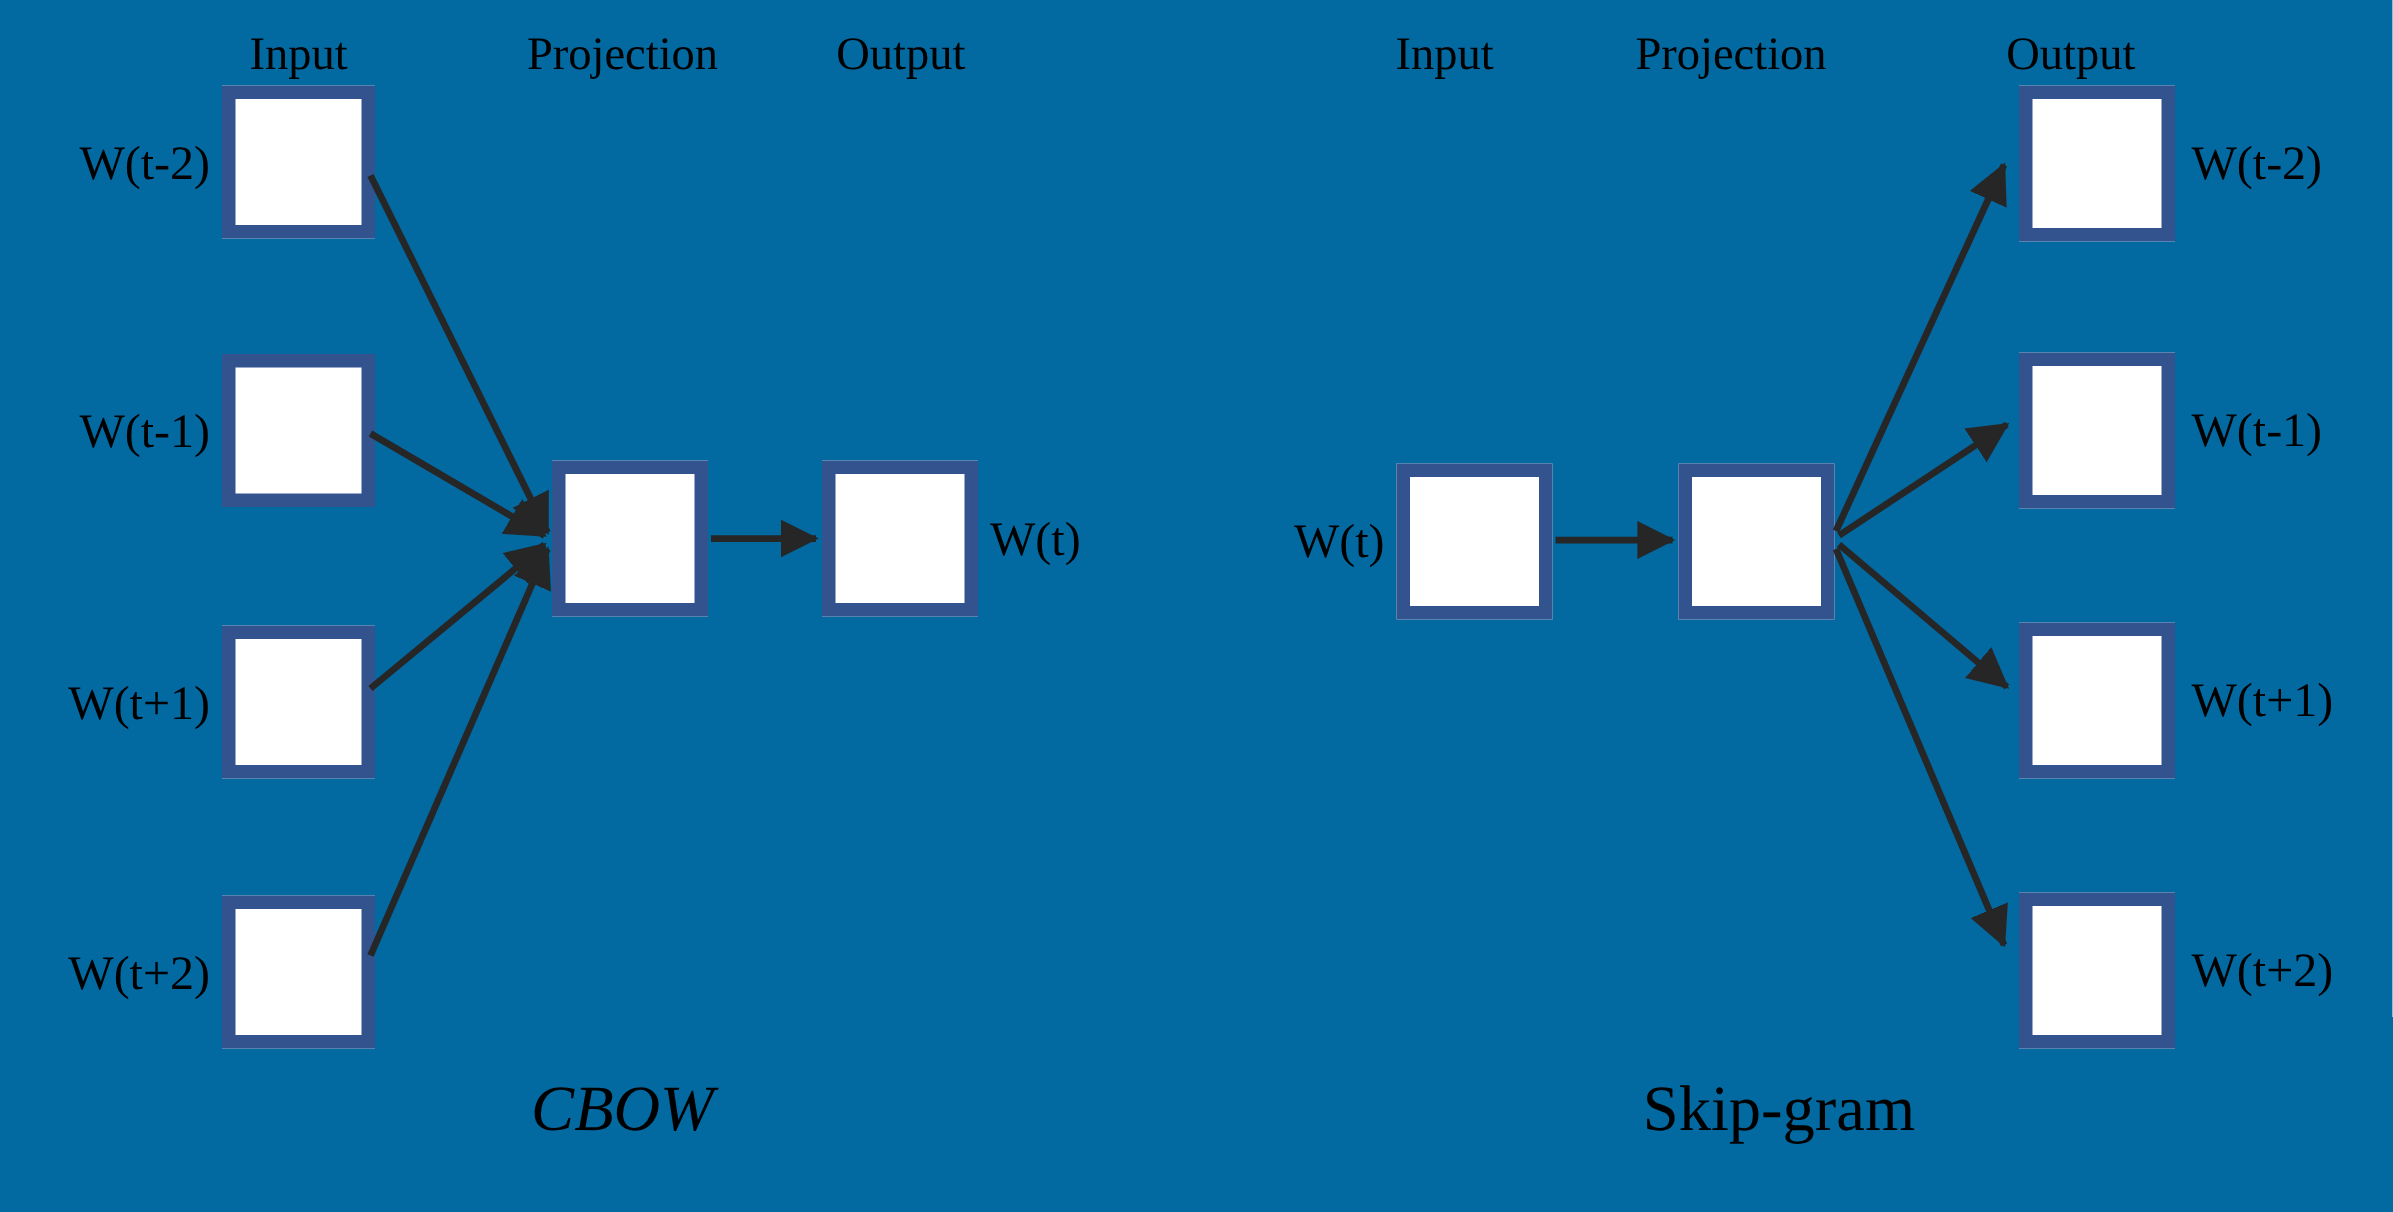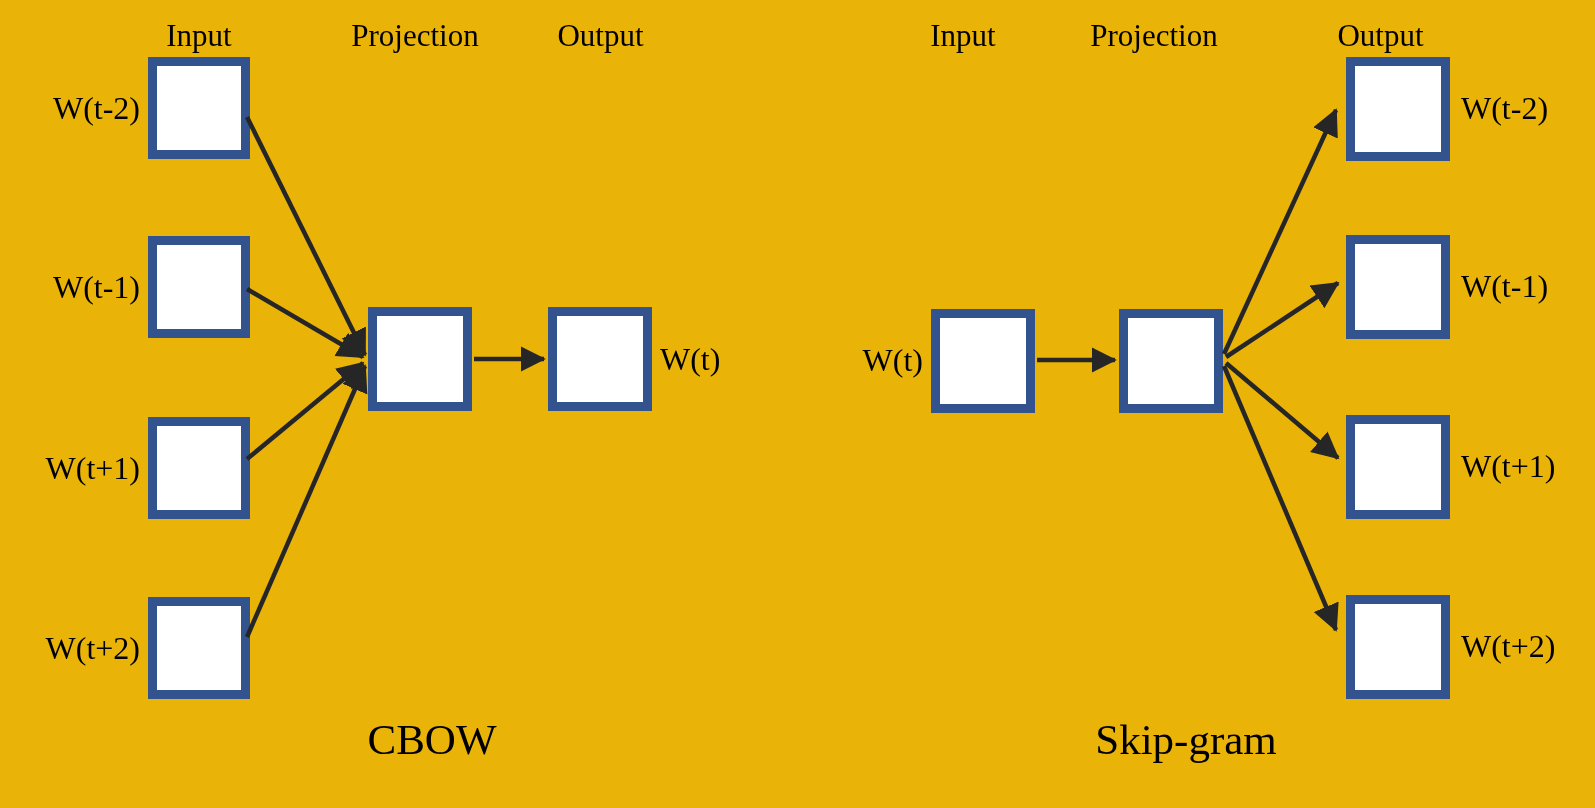--- a/index.html
+++ b/index.html
@@ -9,21 +9,21 @@
     background: #ffffff;
   }
   body {
     font-family: "Liberation Serif", "DejaVu Serif", serif;
     color: #000000;
   }
   #canvas {
     position: relative;
     width: 1595px;
     height: 808px;
-    background: #eab308;
+    background: #0369a1;
     overflow: hidden;
   }
   .wire-layer {
     position: absolute;
     left: 0;
     top: 0;
     width: 1595px;
     height: 808px;
     pointer-events: none;
   }
@@ -96,21 +96,21 @@
     </defs>
 
     <line x1="247" y1="117" x2="365" y2="355" stroke="#262626" stroke-width="4.5" marker-end="url(#arrowhead-cbow)"></line>
     <line x1="247" y1="289" x2="363" y2="357" stroke="#262626" stroke-width="4.5" marker-end="url(#arrowhead-cbow)"></line>
     <line x1="247" y1="459" x2="363" y2="363" stroke="#262626" stroke-width="4.5" marker-end="url(#arrowhead-cbow)"></line>
     <line x1="247" y1="637" x2="365" y2="366" stroke="#262626" stroke-width="4.5" marker-end="url(#arrowhead-cbow)"></line>
 
     <line x1="474" y1="359" x2="544" y2="359" stroke="#262626" stroke-width="4.5" marker-end="url(#arrowhead-plain)"></line>
   </svg>
 
-  <div class="diagram-caption" style="left: 282px; top: 718px; width: 300px;">CBOW</div>
+  <div class="diagram-caption" style="left: 265px; top: 718px; width: 300px; font-style: italic;">CBOW</div>
 
   <div class="col-heading" style="left: 883px; top: 20px; width: 160px;">Input</div>
   <div class="col-heading" style="left: 1069px; top: 20px; width: 170px;">Projection</div>
   <div class="col-heading" style="left: 1308px; top: 20px; width: 145px;">Output</div>
 
   <div class="node-box" style="left: 931px; top: 309px; width: 104px; height: 104px; border-color: #33538F;"></div>
   <div class="node-label left-of" style="left: 770px; top: 344px; width: 153px;">W(t)</div>
 
   <div class="node-box" style="left: 1119px; top: 309px; width: 104px; height: 104px; border-color: #33538F;"></div>
 

